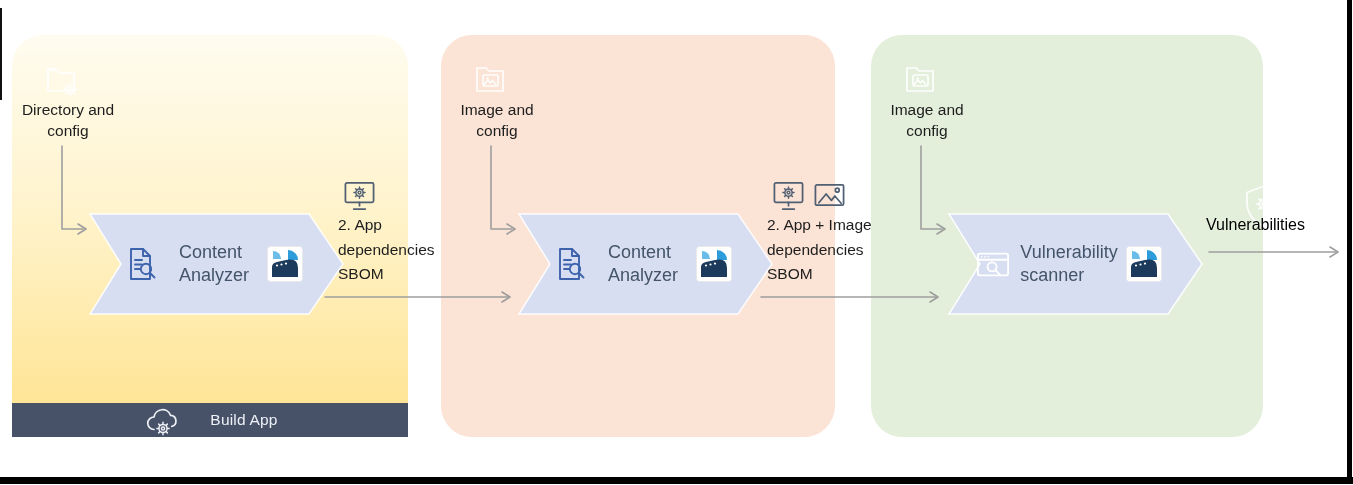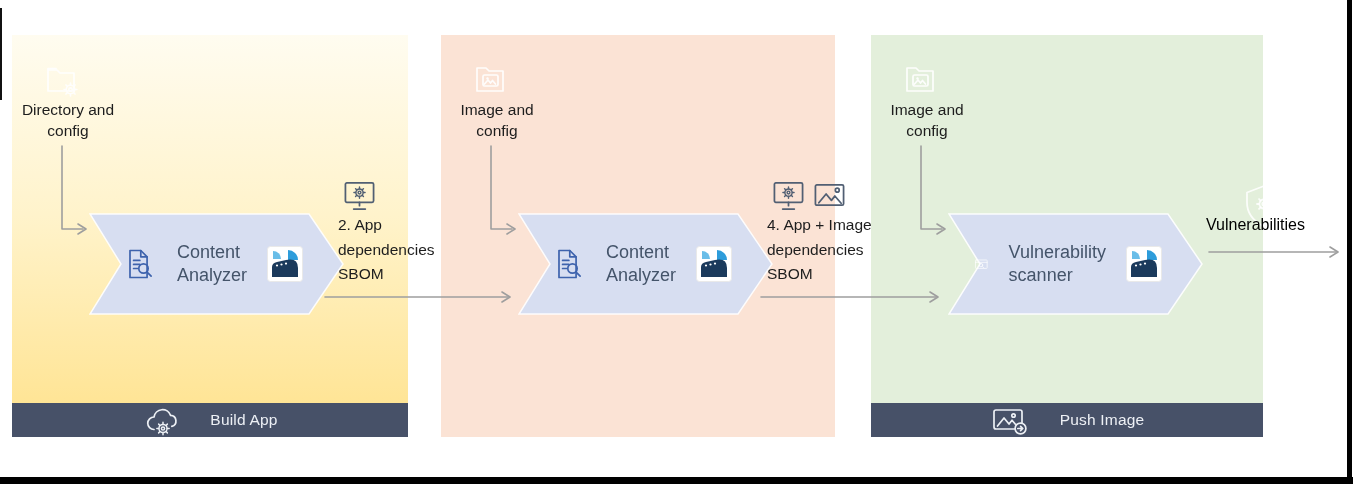--- a/index.html
+++ b/index.html
@@ -5,40 +5,40 @@
   html,body{margin:0;padding:0;background:#fff;}
   .canvas{position:relative;width:1353px;height:485px;background:#ffffff;
           font-family:"Liberation Sans",sans-serif;overflow:hidden;}
 
   
   .edge-right{position:absolute;left:1347px;top:0;width:5px;height:484px;background:#000;}
   .edge-bottom{position:absolute;left:0;top:477px;width:1353px;height:7px;background:#000;}
   .edge-left{position:absolute;left:0;top:8px;width:2px;height:92px;background:#111;}
 
   
-  .panel{position:absolute;top:35px;height:402px;}
+  .panel{position:absolute;top:35px;height:402px;border-radius:31px;}
   .p1{left:12px;width:396px;background:linear-gradient(180deg,#FFFCF0 0%,#FFF3CB 45%,#FFE28C 100%);}
   .p2{left:441px;width:394px;background:#FBE3D5;}
   .p3{left:871px;width:392px;background:#E3EFDB;}
 
   .footer{position:absolute;left:0;right:0;bottom:0;height:34px;background:#475168;
           display:flex;align-items:center;justify-content:center;gap:28px;
           color:#EDF0F5;font-size:15.5px;letter-spacing:.2px;}
   .footer svg{flex:none;}
 
   .input-icon{position:absolute;left:28px;top:22px;opacity:.92;}
   .input-label{position:absolute;left:0;top:64px;width:112px;text-align:center;
                font-size:15.5px;line-height:21px;color:#1D1D1D;}
   .elbow{position:absolute;left:40px;top:110px;}
 
   .chevron-wrap{position:absolute;left:77px;top:178px;width:256px;height:102px;}
   .chevron-shape{position:absolute;left:0;top:0;}
   .chevron-content{position:absolute;left:0;top:0;width:256px;height:102px;box-sizing:border-box;
                    display:flex;align-items:center;justify-content:space-between;
-                   padding:0 42px 0 32px;gap:20px;}
+                   padding:0 42px 0 32px;gap:8px;}
   .process-label{font-size:18px;line-height:23px;color:#44546A;}
   .logo-icon{flex:none;}
 
   .output-icons{position:absolute;left:330px;top:144px;display:flex;gap:6px;}
   .output-label{position:absolute;left:326px;top:178px;font-size:15.5px;line-height:24.5px;
                 color:#1D1D1D;white-space:nowrap;}
 
   .shield-clip{position:absolute;right:0;top:148px;width:26px;height:64px;overflow:hidden;}
 
   
@@ -184,21 +184,21 @@
         <use href="#gear" transform="translate(18,14) scale(0.82)"></use>
         <path d="M18 24 v3.5 M12 31 h12"></path>
       </svg>
       <svg width="35" height="33" viewBox="0 0 36 34" stroke="#515F73" stroke-width="1.8" fill="none" stroke-linecap="round" stroke-linejoin="round">
         <rect x="3.5" y="6" width="29" height="21" rx="1.5"></rect>
         <circle cx="26" cy="11.5" r="2"></circle>
         <path d="M7 24.5 l7.5-9 5.5 6.5 3.5-4.5 6.5 7.5"></path>
       </svg>
     </div>
     <div class="output-label">
-      <div>4. App + Image</div>
+      <div>2. App + Image</div>
       <div>dependencies</div>
       <div>SBOM</div>
     </div>
 
   </div>
 
   <div class="panel p3">
 
     <svg class="input-icon" width="46" height="46" viewBox="0 0 46 46" stroke="#fff" stroke-width="1.7" fill="none" stroke-linecap="round" stroke-linejoin="round">
       <path d="M8 11 h9 l3 3 h14 v20 H8 z"></path>
@@ -247,30 +247,20 @@
       </div>
     </div>
 
     <div class="shield-clip">
       <svg width="54" height="58" viewBox="0 0 54 58" stroke="rgba(255,255,255,0.85)" stroke-width="1.8" fill="none" stroke-linecap="round" stroke-linejoin="round">
         <path d="M27 3 l17 6.5 v10 c0 13 -10 20.5 -17 24 c-7 -3.5 -17 -11 -17 -24 v-10 z"></path>
         <use href="#gear" transform="translate(27,21)"></use>
       </svg>
     </div>
 
-    <div class="footer">
-      <svg width="42" height="36" viewBox="0 0 42 36" stroke="#EDF0F5" stroke-width="1.7" fill="none" stroke-linecap="round" stroke-linejoin="round">
-        <rect x="4" y="8" width="28" height="19" rx="2"></rect>
-        <circle cx="23.5" cy="13.5" r="1.7"></circle>
-        <path d="M7.5 24 l6.5-8 5 6 3-3.8 5.5 6.5"></path>
-        <circle cx="30.5" cy="26.5" r="5.4" fill="#475168"></circle>
-        <path d="M27.8 26.5 h4.6 M30.6 24.4 l2.2 2.1 -2.2 2.1"></path>
-      </svg>
-      <span>Push Image</span>
-    </div>
   </div>
 
   <svg class="connector c1" width="194" height="18" viewBox="0 0 194 18" stroke="#9E9E9E" stroke-width="1.6" fill="none" stroke-linecap="round" stroke-linejoin="round">
     <path d="M1 9 H184"></path>
     <path d="M178 4 L186 9 L178 14"></path>
   </svg>
 
   <svg class="connector c2" width="186" height="18" viewBox="0 0 186 18" stroke="#9E9E9E" stroke-width="1.6" fill="none" stroke-linecap="round" stroke-linejoin="round">
     <path d="M1 9 H176"></path>
     <path d="M170 4 L178 9 L170 14"></path>

